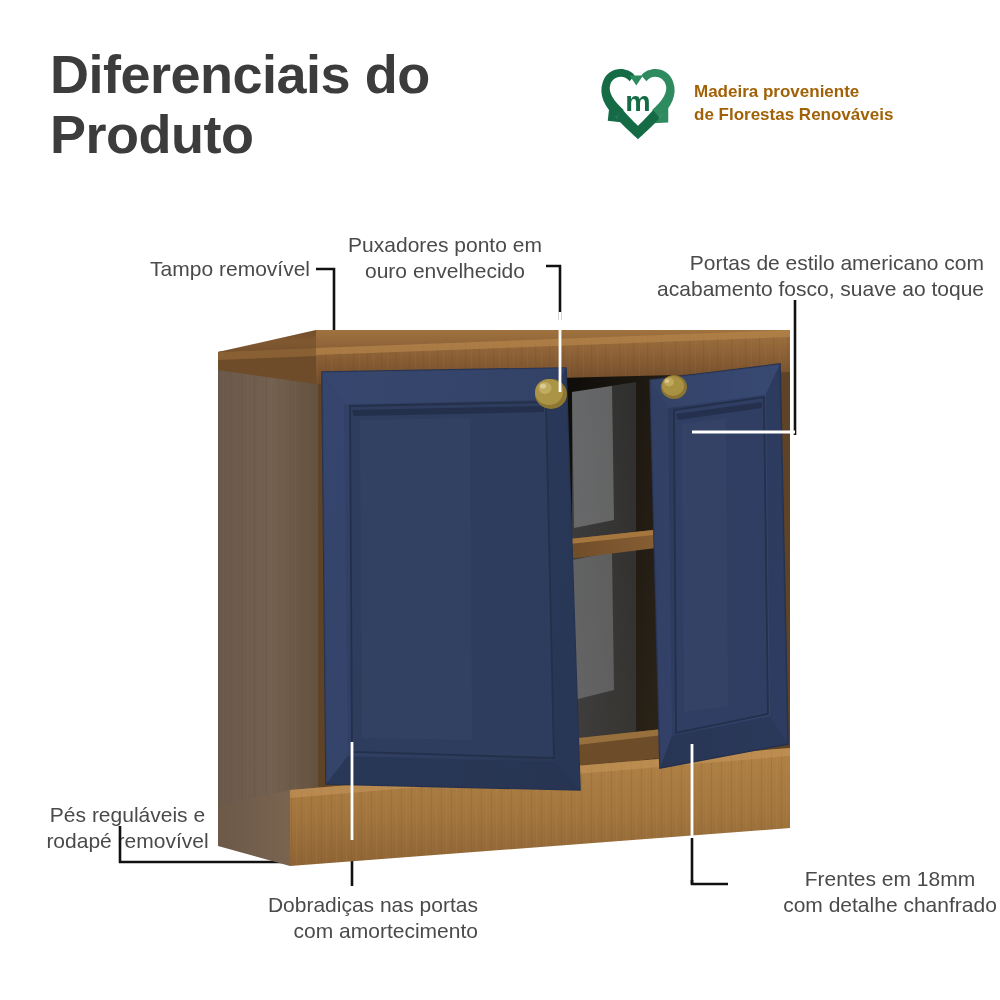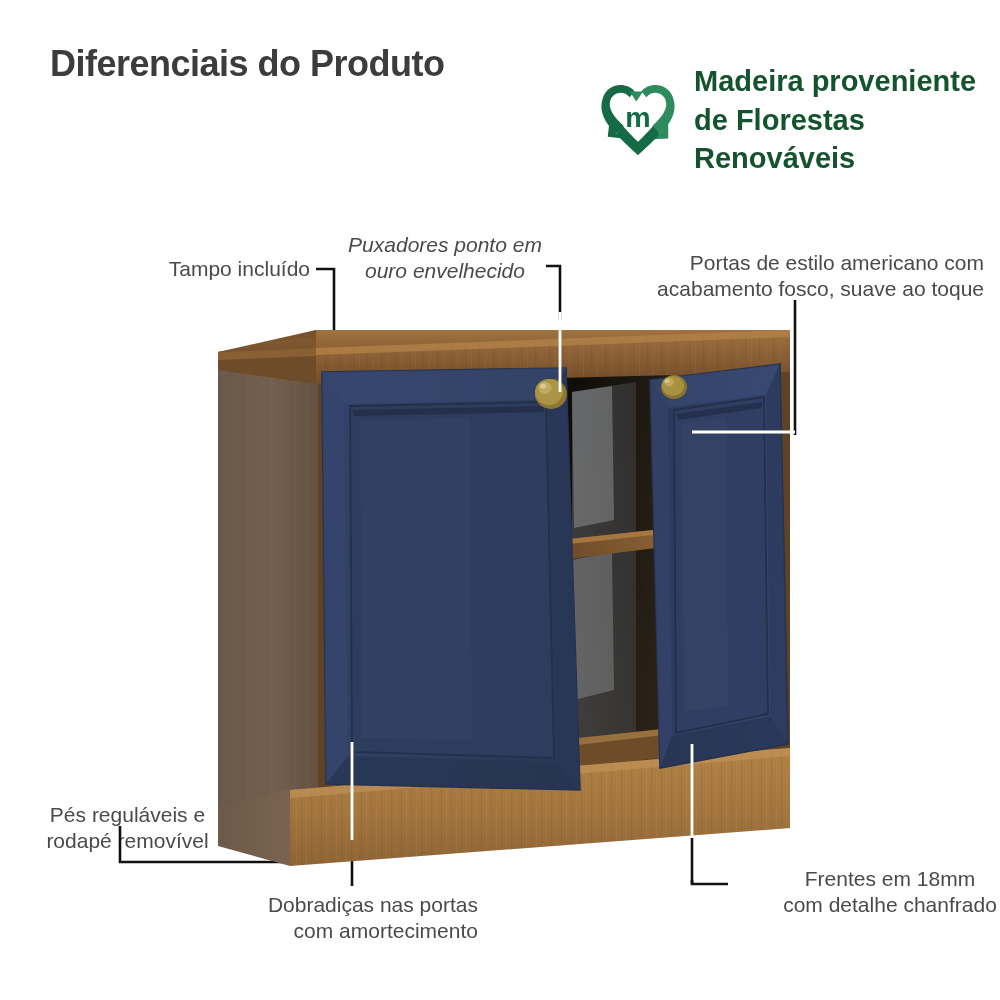--- a/index.html
+++ b/index.html
@@ -15,55 +15,55 @@
     font-family: "Liberation Sans", sans-serif;
     -webkit-font-smoothing: antialiased;
   }
 
   
   #page-title {
     position: absolute;
     left: 50px;
     top: 44px;
     width: 470px;
-    font-size: 36px;
+    font-size: 54px;
     line-height: 1.12;
     font-weight: bold;
     color: #3c3c3c;
     letter-spacing: -0.5px;
   }
 
   #fsc-badge {
     position: absolute;
     left: 596px;
     top: 62px;
     display: flex;
     align-items: center;
     gap: 14px;
   }
   #fsc-logo-icon { width: 84px; height: 84px; flex: 0 0 84px; }
   #fsc-text {
-    font-size: 29px;
+    font-size: 17px;
     line-height: 1.33;
     font-weight: bold;
-    color: #14532d;
+    color: #a16207;
     white-space: pre-line;
   }
 
   
   .callout {
     position: absolute;
     font-size: 21px;
     line-height: 1.25;
     color: #4a4a4a;
     white-space: pre-line;
   }
 
   #label-tampo        { left: 80px;  top: 256px; width: 230px; text-align: right; }
-  #label-puxadores    { left: 330px; top: 232px; width: 230px; text-align: center; font-style: italic; }
+  #label-puxadores    { left: 330px; top: 232px; width: 230px; text-align: center; }
   #label-portas       { left: 614px; top: 250px; width: 370px; text-align: right; }
   #label-pes          { left: 20px;  top: 802px; width: 215px; text-align: center; }
   #label-dobradicas   { left: 218px; top: 892px; width: 260px; text-align: right; }
   #label-frentes      { left: 760px; top: 866px; width: 260px; text-align: center; }
 
   
   #leaders-under, #leaders-over {
     position: absolute;
     left: 0; top: 0;
     width: 1000px; height: 1000px;
@@ -287,21 +287,21 @@
 
 <svg id="leaders-over">
   <g stroke="#ffffff" stroke-width="2.8" fill="none" stroke-linecap="butt">
     <path d="M560 312 L560 392"></path>
     <path d="M795 432 L692 432"></path>
     <path d="M352 840 L352 742"></path>
     <path d="M692 838 L692 744"></path>
   </g>
 </svg>
 
-<div class="callout" id="label-tampo">Tampo incluído</div>
+<div class="callout" id="label-tampo">Tampo removível</div>
 <div class="callout" id="label-puxadores">Puxadores ponto em
 ouro envelhecido</div>
 <div class="callout" id="label-portas">Portas de estilo americano com
 acabamento fosco, suave ao toque</div>
 <div class="callout" id="label-pes">Pés reguláveis e
 rodapé removível</div>
 <div class="callout" id="label-dobradicas">Dobradiças nas portas
 com amortecimento</div>
 <div class="callout" id="label-frentes">Frentes em 18mm
 com detalhe chanfrado</div>

